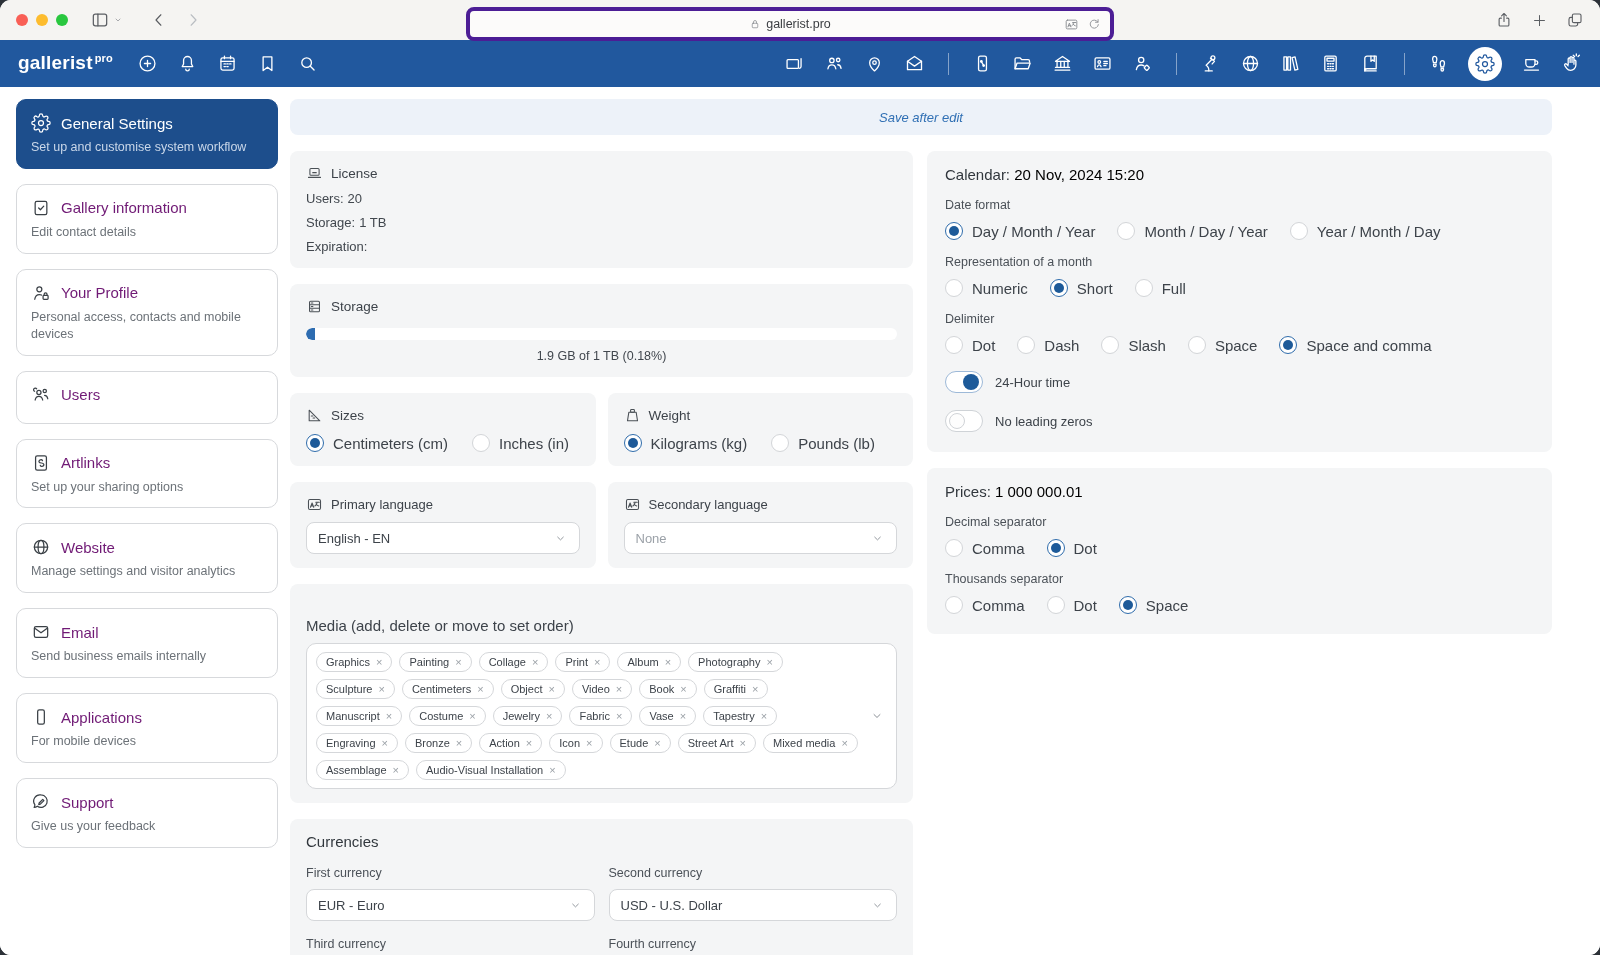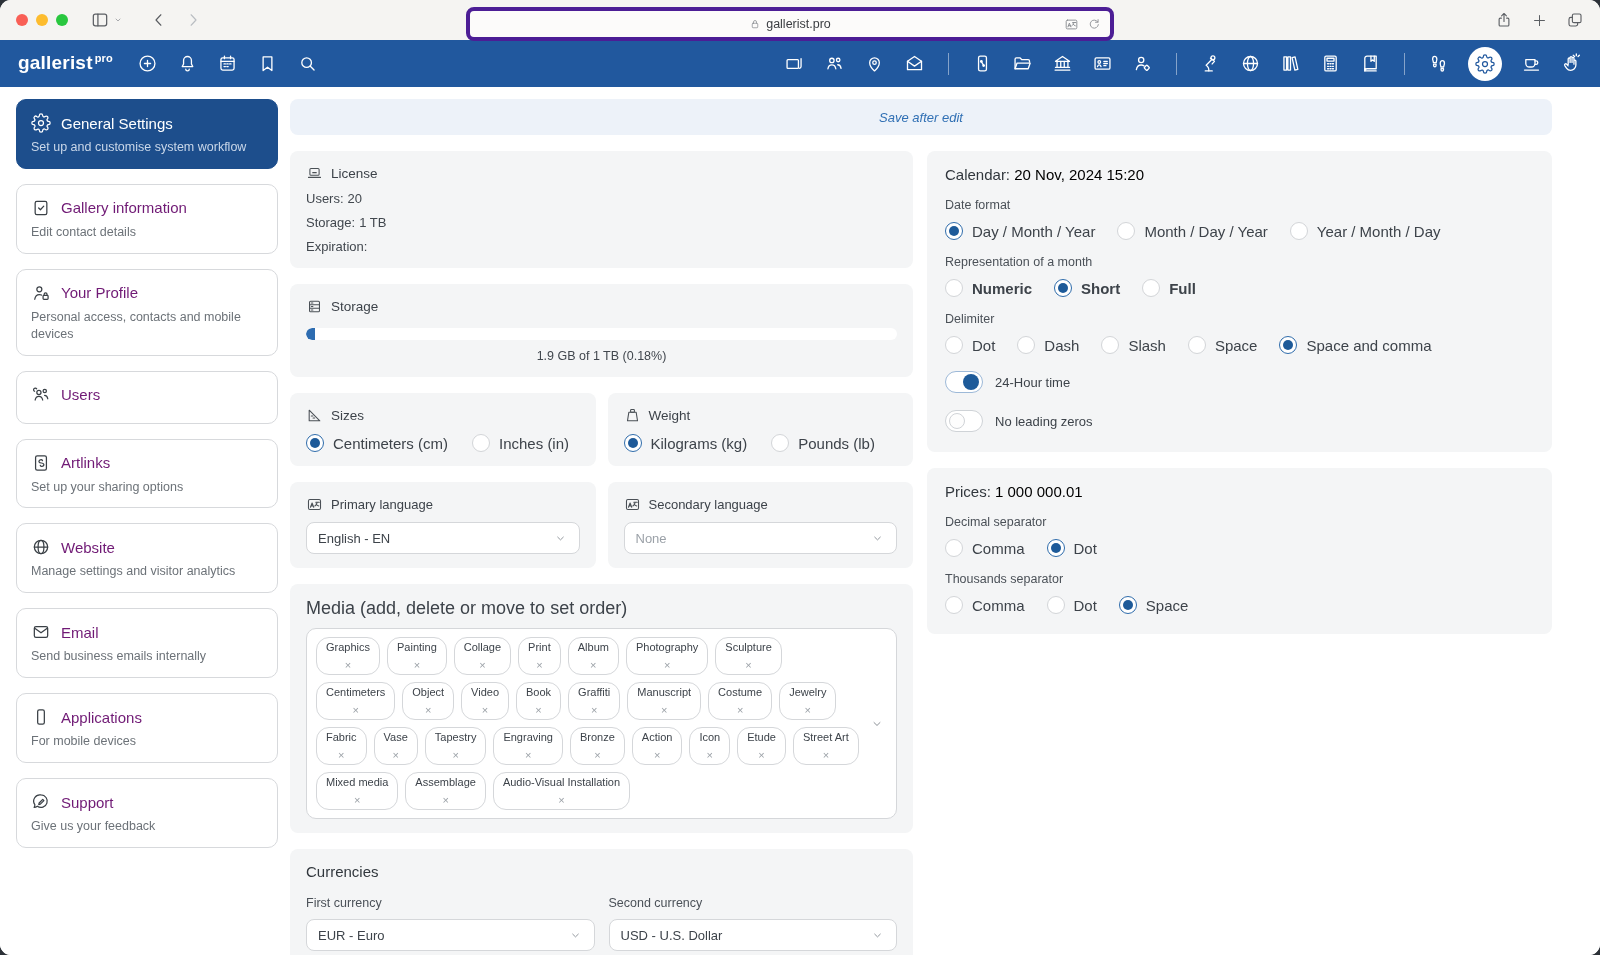--- a/index.html
+++ b/index.html
@@ -67,21 +67,21 @@
 
   .field-label{font-size:12.5px;color:#4b5158;}
   .select{height:30px;background:#fff;border:1px solid #d5d7da;border-radius:8px;display:flex;align-items:center;justify-content:space-between;padding:0 11px;font-size:13px;color:#3d434a;margin-top:9px;cursor:pointer;}
   .select .chev{color:#8b9096;display:flex;}
   .select.muted .val{color:#9ba1a8;}
 
   .lang-label{display:flex;align-items:center;gap:8px;font-size:13px;color:#3d434a;}
   .lang-label .ic{color:#4a5056;display:flex;}
 
   .tagbox{margin-top:9px;background:#fff;border:1px solid #d5d7da;border-radius:10px;padding:8px 36px 8px 9px;position:relative;display:flex;flex-wrap:wrap;gap:7px 7px;}
-  .tag{display:inline-flex;align-items:center;gap:6px;border:1px solid #d5d7da;border-radius:13px;padding:3px 9px;font-size:11px;color:#3d434a;background:#fff;cursor:grab;white-space:nowrap;flex-direction:column;}
+  .tag{display:inline-flex;align-items:center;gap:6px;border:1px solid #d5d7da;border-radius:13px;padding:3px 9px;font-size:11px;color:#3d434a;background:#fff;cursor:grab;white-space:nowrap;}
   .tag .x{color:#9aa0a6;font-size:11px;cursor:pointer;}
   .tagbox .boxchev{position:absolute;right:11px;top:50%;margin-top:-8px;color:#8b9096;cursor:pointer;}
 
   .panel-title{font-size:15px;color:#31373d;}
   .panel-title .blue{color:#000000;}
   .group-label{font-size:12.5px;color:#4b5158;margin-top:15px;}
   .group-radios{margin-top:10px;}
 
   .toggle-row{display:flex;align-items:center;gap:12px;margin-top:17px;font-size:13px;color:#3d434a;}
   .toggle{width:38px;height:22px;border-radius:11px;border:1px solid #cfd3d7;background:#fff;position:relative;flex:none;cursor:pointer;box-sizing:border-box;}
@@ -570,21 +570,21 @@
                 <span class="chev">
                     <svg width="15" height="15" viewBox="0 0 24 24" fill="none" stroke="currentColor" stroke-width="1.5" stroke-linecap="round" stroke-linejoin="round">
                       <path d="m7.5 9.8 4.5 4.4 4.5-4.4"></path>
                     </svg>
                   </span>
               </div>
             </div>
           </div>
 
           <div class="card">
-            <div class="field-label" style="font-size:18px;color:#3d434a;">Media (add, delete or move to set order)</div>
+            <div class="field-label" style="font-size:15px;color:#3d434a;margin-top:19px;">Media (add, delete or move to set order)</div>
             <div class="tagbox" id="media-tagbox">
               <span class="tag">
                   <span>Graphics</span>
                   <span class="x">×</span>
                 </span>
                 <span class="tag">
                   <span>Painting</span>
                   <span class="x">×</span>
                 </span>
                 <span class="tag">
@@ -764,21 +764,21 @@
                   <label class="radio">
                     <span class="rdot"></span>
                     <span>Month / Day / Year</span>
                   </label>
                   <label class="radio">
                     <span class="rdot"></span>
                     <span>Year / Month / Day</span>
                   </label>
                 </div>
                 <div class="group-label">Representation of a month</div>
-                <div class="radio-row group-radios" style="gap: 22px; font-weight: bold;">
+                <div class="radio-row group-radios" style="gap: 22px;">
                   <label class="radio">
                     <span class="rdot"></span>
                     <span>Numeric</span>
                   </label>
                   <label class="radio">
                     <span class="rdot on"></span>
                     <span>Short</span>
                   </label>
                   <label class="radio">
                     <span class="rdot"></span>

